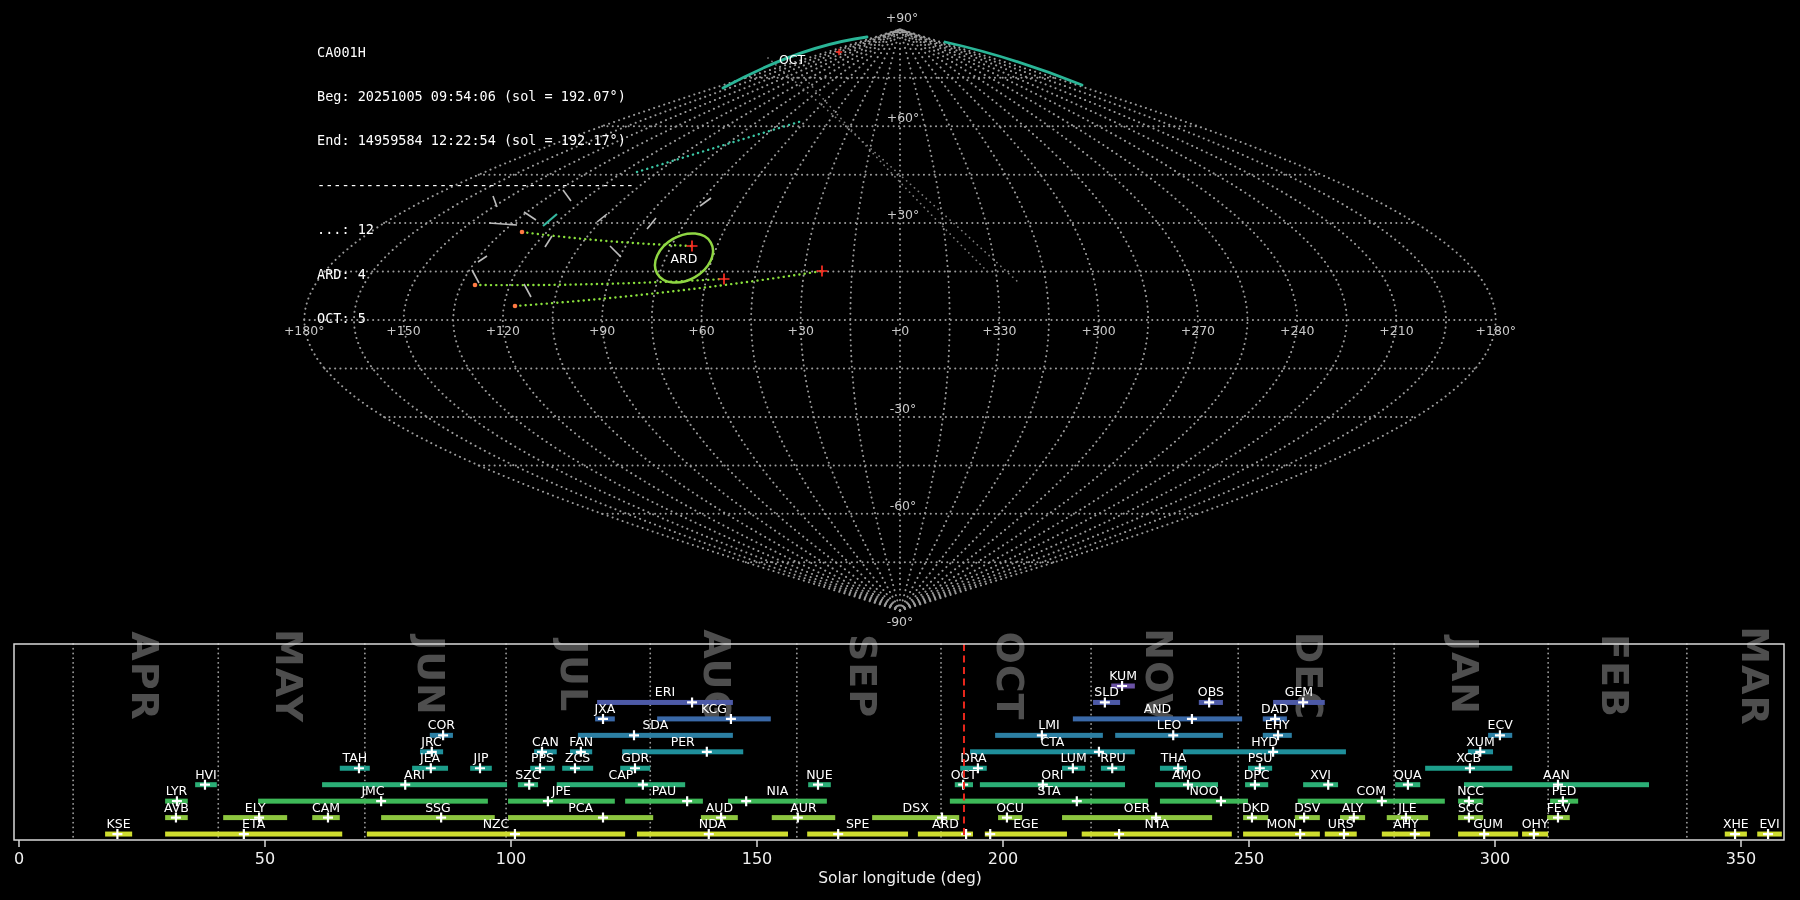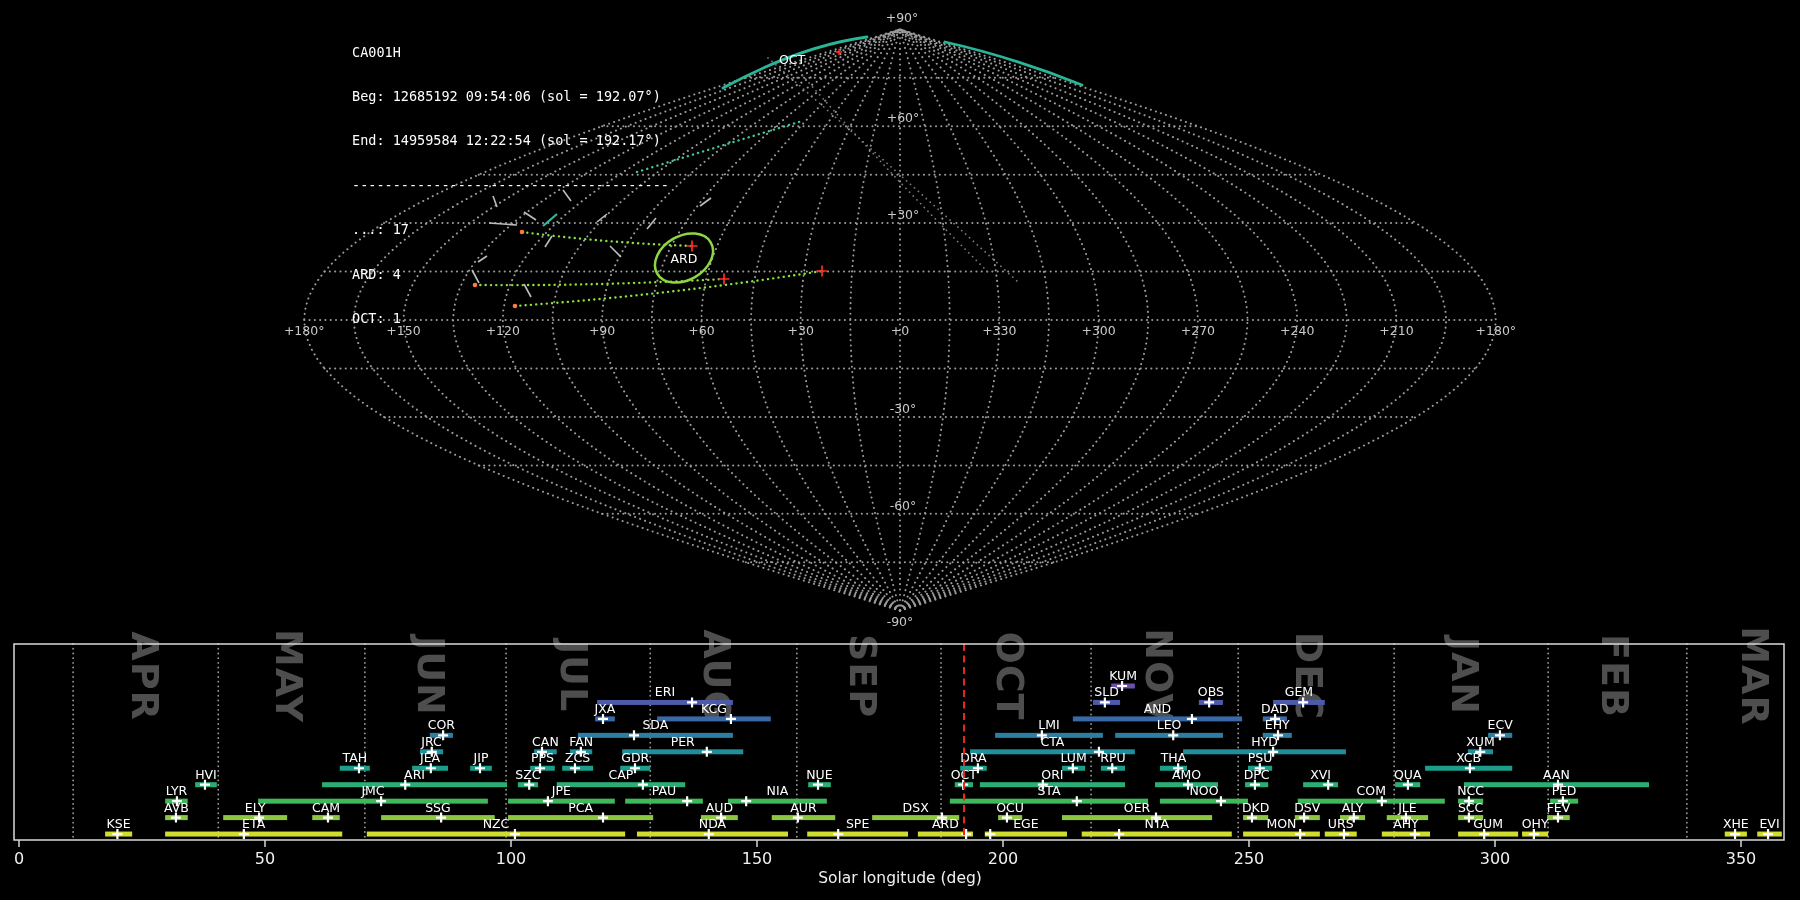--- a/index.html
+++ b/index.html
@@ -1,20 +1,20 @@
 <!DOCTYPE html>
 <html><head>
 <meta charset="utf-8">
 <style>
   html,body{margin:0;padding:0;background:#000;}
   #stage{position:relative;width:1800px;height:900px;background:#000;overflow:hidden;
          font-family:"DejaVu Sans",sans-serif;}
   #scene{position:absolute;left:0;top:0;}
   #stats{position:absolute;left:317px;top:15px;color:#fff;
-         font-family:"DejaVu Sans Mono",monospace;font-size:13.5px;line-height:14.8px;white-space:pre;margin-left:35px;}
+         font-family:"DejaVu Sans Mono",monospace;font-size:13.5px;line-height:14.8px;white-space:pre;}
   text{font-family:"DejaVu Sans",sans-serif;}
   .maplab{fill:#c9c9c9;font-size:12.5px;}
   .shlab{fill:#ffffff;font-size:12.5px;}
   .monthlab{fill:#4e4e4e;font-size:38px;font-weight:600;letter-spacing:1px;}
   .ticklab{fill:#f0f0f0;font-size:16px;}
   .axlab{fill:#f0f0f0;font-size:15.5px;}
 </style>
 </head>
 <body>
 
@@ -410,20 +410,20 @@
         <text x="1249" y="864" class="ticklab" text-anchor="middle">250</text>
         <line x1="1495" y1="840" x2="1495" y2="847" stroke="#d9d9d9" stroke-width="1.5"></line>
         <text x="1495" y="864" class="ticklab" text-anchor="middle">300</text>
         <line x1="1741" y1="840" x2="1741" y2="847" stroke="#d9d9d9" stroke-width="1.5"></line>
         <text x="1741" y="864" class="ticklab" text-anchor="middle">350</text>
         <text x="900" y="883" class="axlab" text-anchor="middle">Solar longitude (deg)</text>
       </g>
     </svg>
   <div id="stats">
     <div>CA001H</div>
-    <div>Beg: 12685192 09:54:06 (sol = 192.07°)</div>
+    <div>Beg: 20251005 09:54:06 (sol = 192.07°)</div>
     <div>End: 14959584 12:22:54 (sol = 192.17°)</div>
     <div>---------------------------------------</div>
-    <div>...: 17</div>
+    <div>...: 12</div>
     <div>ARD: 4</div>
-    <div>OCT: 1</div>
+    <div>OCT: 5</div>
   </div>
 </div>
 
 </body></html>

